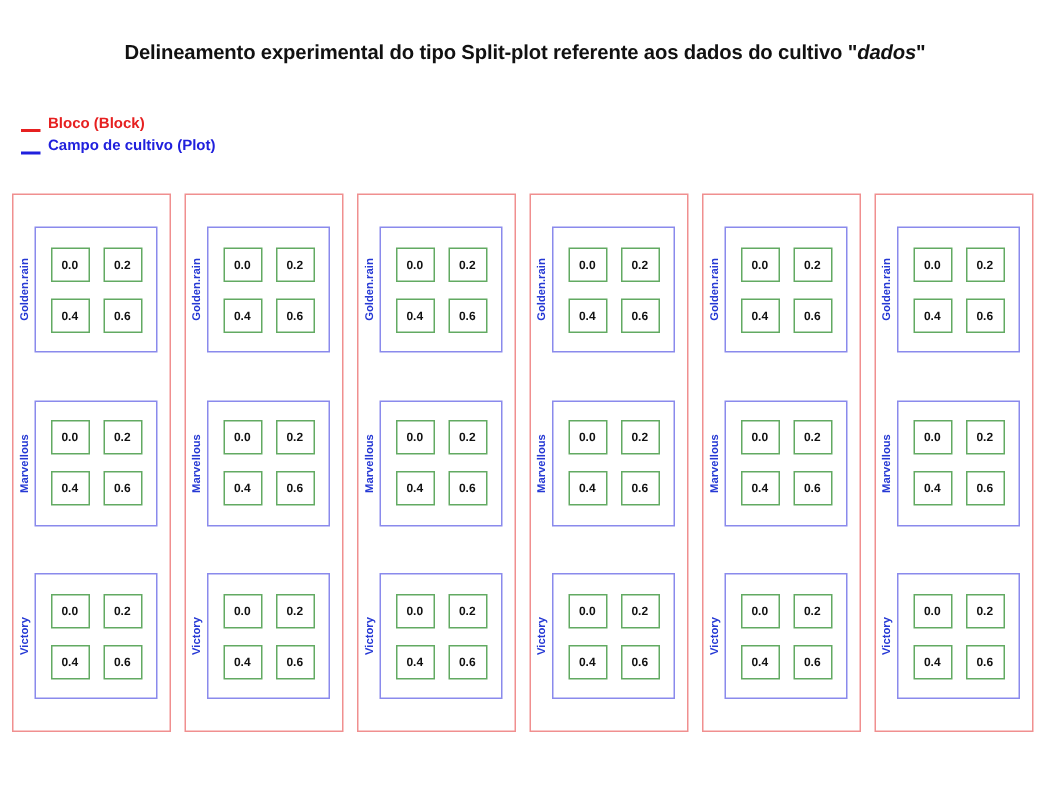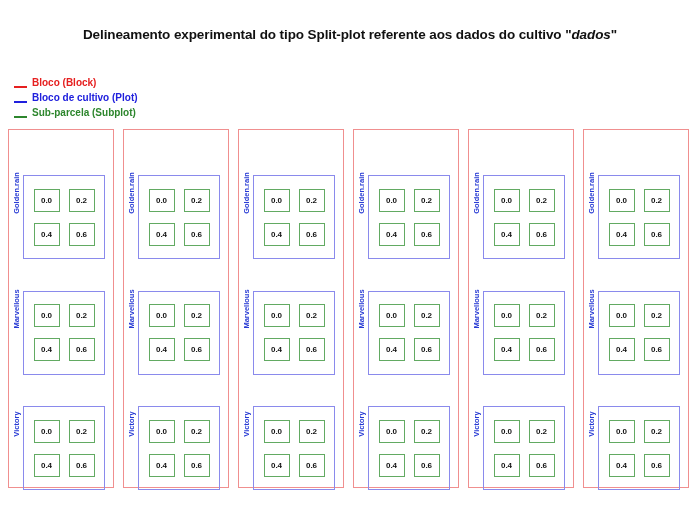--- a/index.html
+++ b/index.html
@@ -49,21 +49,21 @@
     letter-spacing: 0;
   }
   .plot-box {
     box-sizing: border-box;
     width: 82px; height: 84px;
     border: 1.5px solid #8a8aec;
     display: grid;
     grid-template-columns: 26px 26px;
     grid-template-rows: 23px 23px;
     column-gap: 9px; row-gap: 11px;
-    align-content: center; justify-content: center; margin-top: 24px;
+    align-content: center; justify-content: center;
   }
   .subplot {
     box-sizing: border-box;
     border: 1.5px solid #62aa62;
     background: #ffffff;
     display: flex; align-items: center; justify-content: center;
     font-size: 8px; font-weight: bold;
   }
 </style>
 </head>
@@ -73,25 +73,21 @@
   <span>Delineamento experimental do tipo Split-plot referente aos dados do cultivo "</span><span class="em">dados</span><span>"</span>
 </div>
 
 <div class="legend">
   <div class="legend-item" style="color: rgb(230, 32, 32);">
     <span class="legend-dash" style="background: rgb(230, 32, 32);"></span>
     <span>Bloco (Block)</span>
   </div>
   <div class="legend-item" style="color: rgb(32, 32, 221);">
     <span class="legend-dash" style="background: rgb(32, 32, 221);"></span>
-    <span>Bloco de cultivo (Plot)</span>
-  </div>
-  <div class="legend-item" style="color: rgb(45, 134, 45);">
-    <span class="legend-dash" style="background: rgb(45, 134, 45);"></span>
-    <span>Sub-parcela (Subplot)</span>
+    <span>Campo de cultivo (Plot)</span>
   </div>
 </div>
 
 <div class="blocks">
     <div class="block" style="border-color: rgb(240, 143, 143);">
       <div class="plot-row">
         <div class="label-strip">
           <span class="plot-label" style="color: rgb(37, 56, 212);">Golden.rain</span>
         </div>
         <div class="plot-box" style="border-color: rgb(138, 138, 236);">

